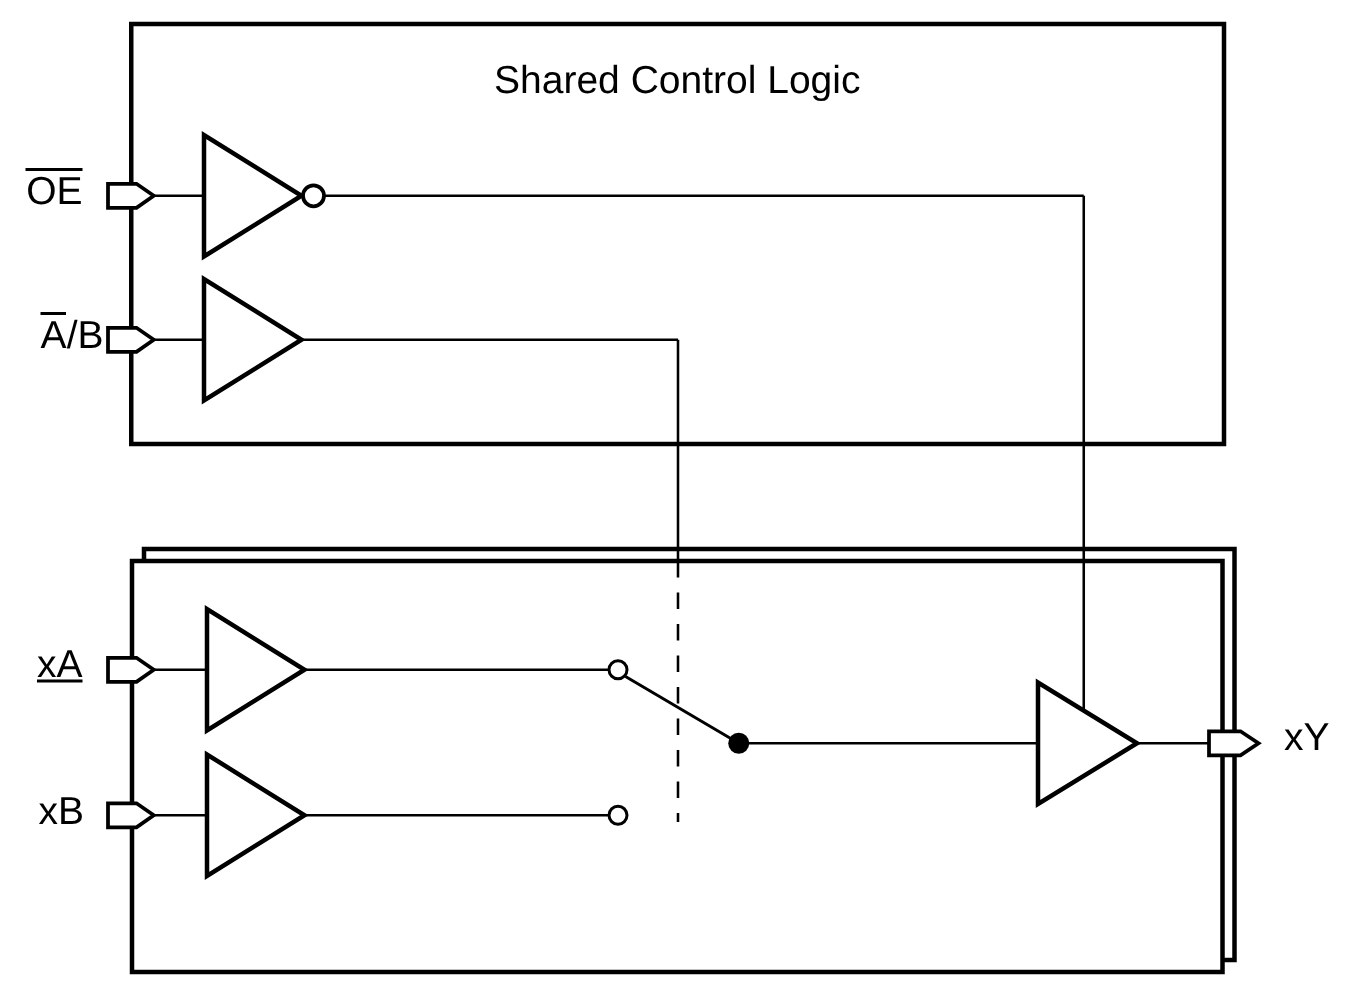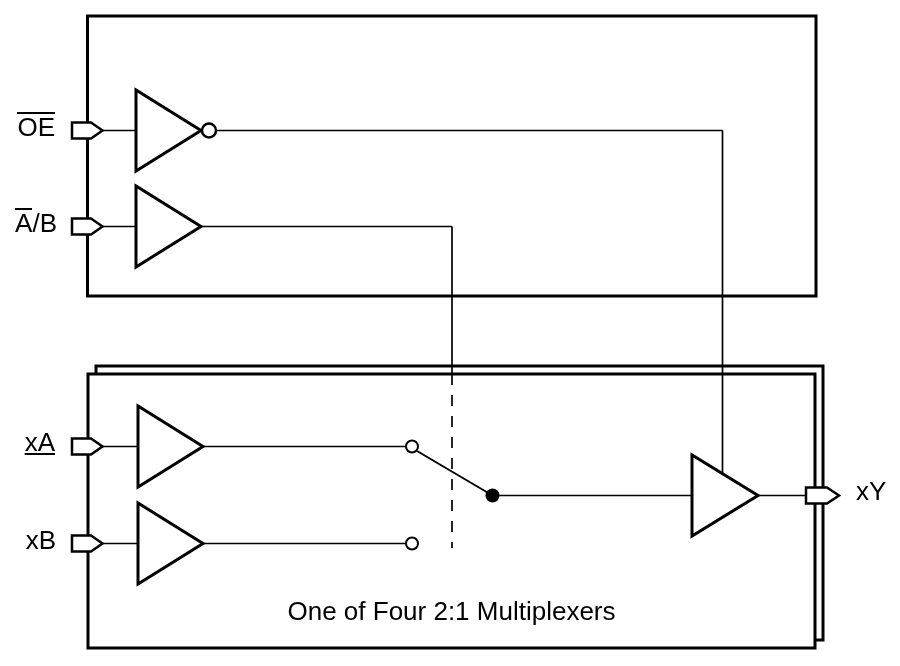--- a/index.html
+++ b/index.html
@@ -49,25 +49,25 @@
     <circle cx="412" cy="543.5" r="6" fill="#ffffff" stroke="#000" stroke-width="2"></circle>
     <circle cx="492.5" cy="495.5" r="7" fill="#000000"></circle>
 
     <polygon points="72,122.5 91,122.5 102.5,130.5 91,138.5 72,138.5" fill="#ffffff" stroke="#000" stroke-width="2.5"></polygon>
     <polygon points="72,218.5 91,218.5 102.5,226.5 91,234.5 72,234.5" fill="#ffffff" stroke="#000" stroke-width="2.5"></polygon>
     <polygon points="72,438.5 91,438.5 102.5,446.5 91,454.5 72,454.5" fill="#ffffff" stroke="#000" stroke-width="2.5"></polygon>
     <polygon points="72,535.5 91,535.5 102.5,543.5 91,551.5 72,551.5" fill="#ffffff" stroke="#000" stroke-width="2.5"></polygon>
     <polygon points="806,487.5 827,487.5 839,495.5 827,503.5 806,503.5" fill="#ffffff" stroke="#000" stroke-width="2.5"></polygon>
   </svg>
 
-  <div class="txt center" style="left:88px;top:598px;width:727px;">One of Four 2:1 Multiplexers</div>
+  <div class="txt center" style="left:87px;top:40px;width:729px;">Shared Control Logic</div>
 
   <div class="txt right lbl" style="left:10px;top:112px;width:45px;">
     <span class="ovl">OE</span><span></span>
   </div>
-  <div class="txt right lbl" style="left:10px;top:208px;width:47px;">
+  <div class="txt right lbl" style="left:22px;top:208px;width:47px;">
     <span class="ovl">A</span><span>/B</span>
   </div>
   <div class="txt right" style="left:10px;top:429px;width:45px;text-decoration:underline;">xA</div>
   <div class="txt right" style="left:10px;top:527px;width:46px;text-align:right;">xB</div>
   <div class="txt" style="left:856px;top:478px;text-align:right;">xY</div>
 
 </div>
 
 </body></html>

